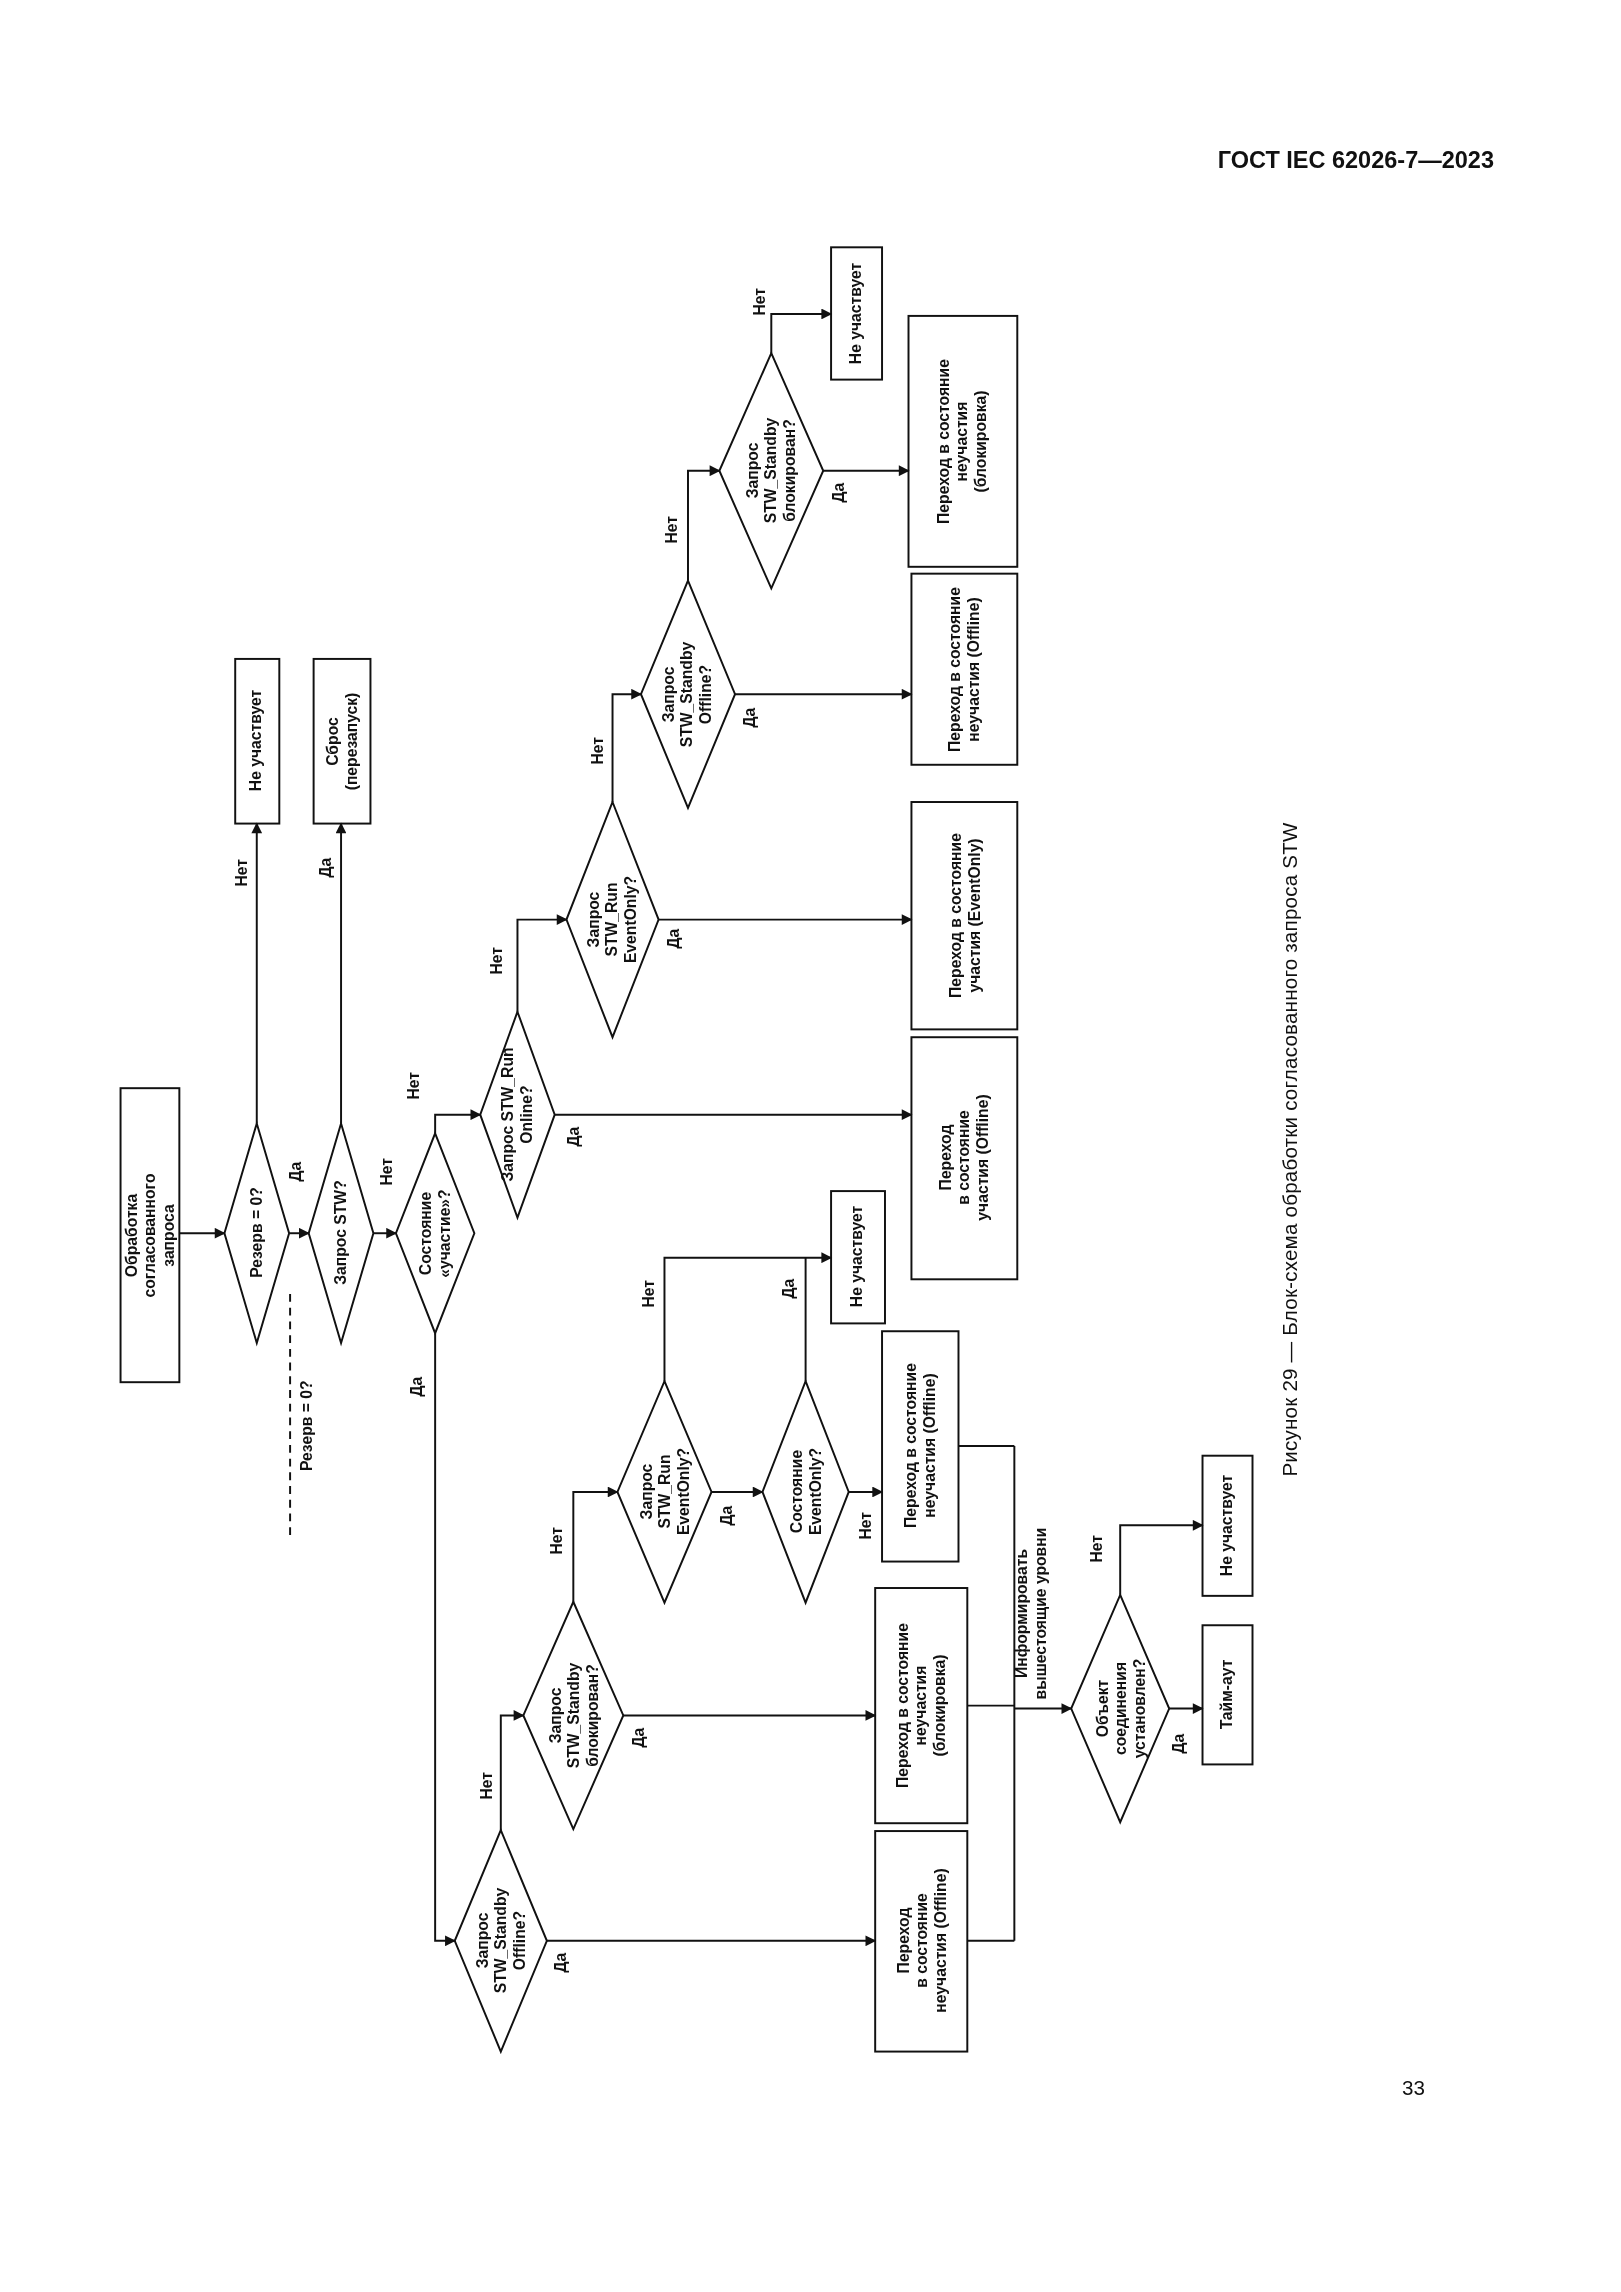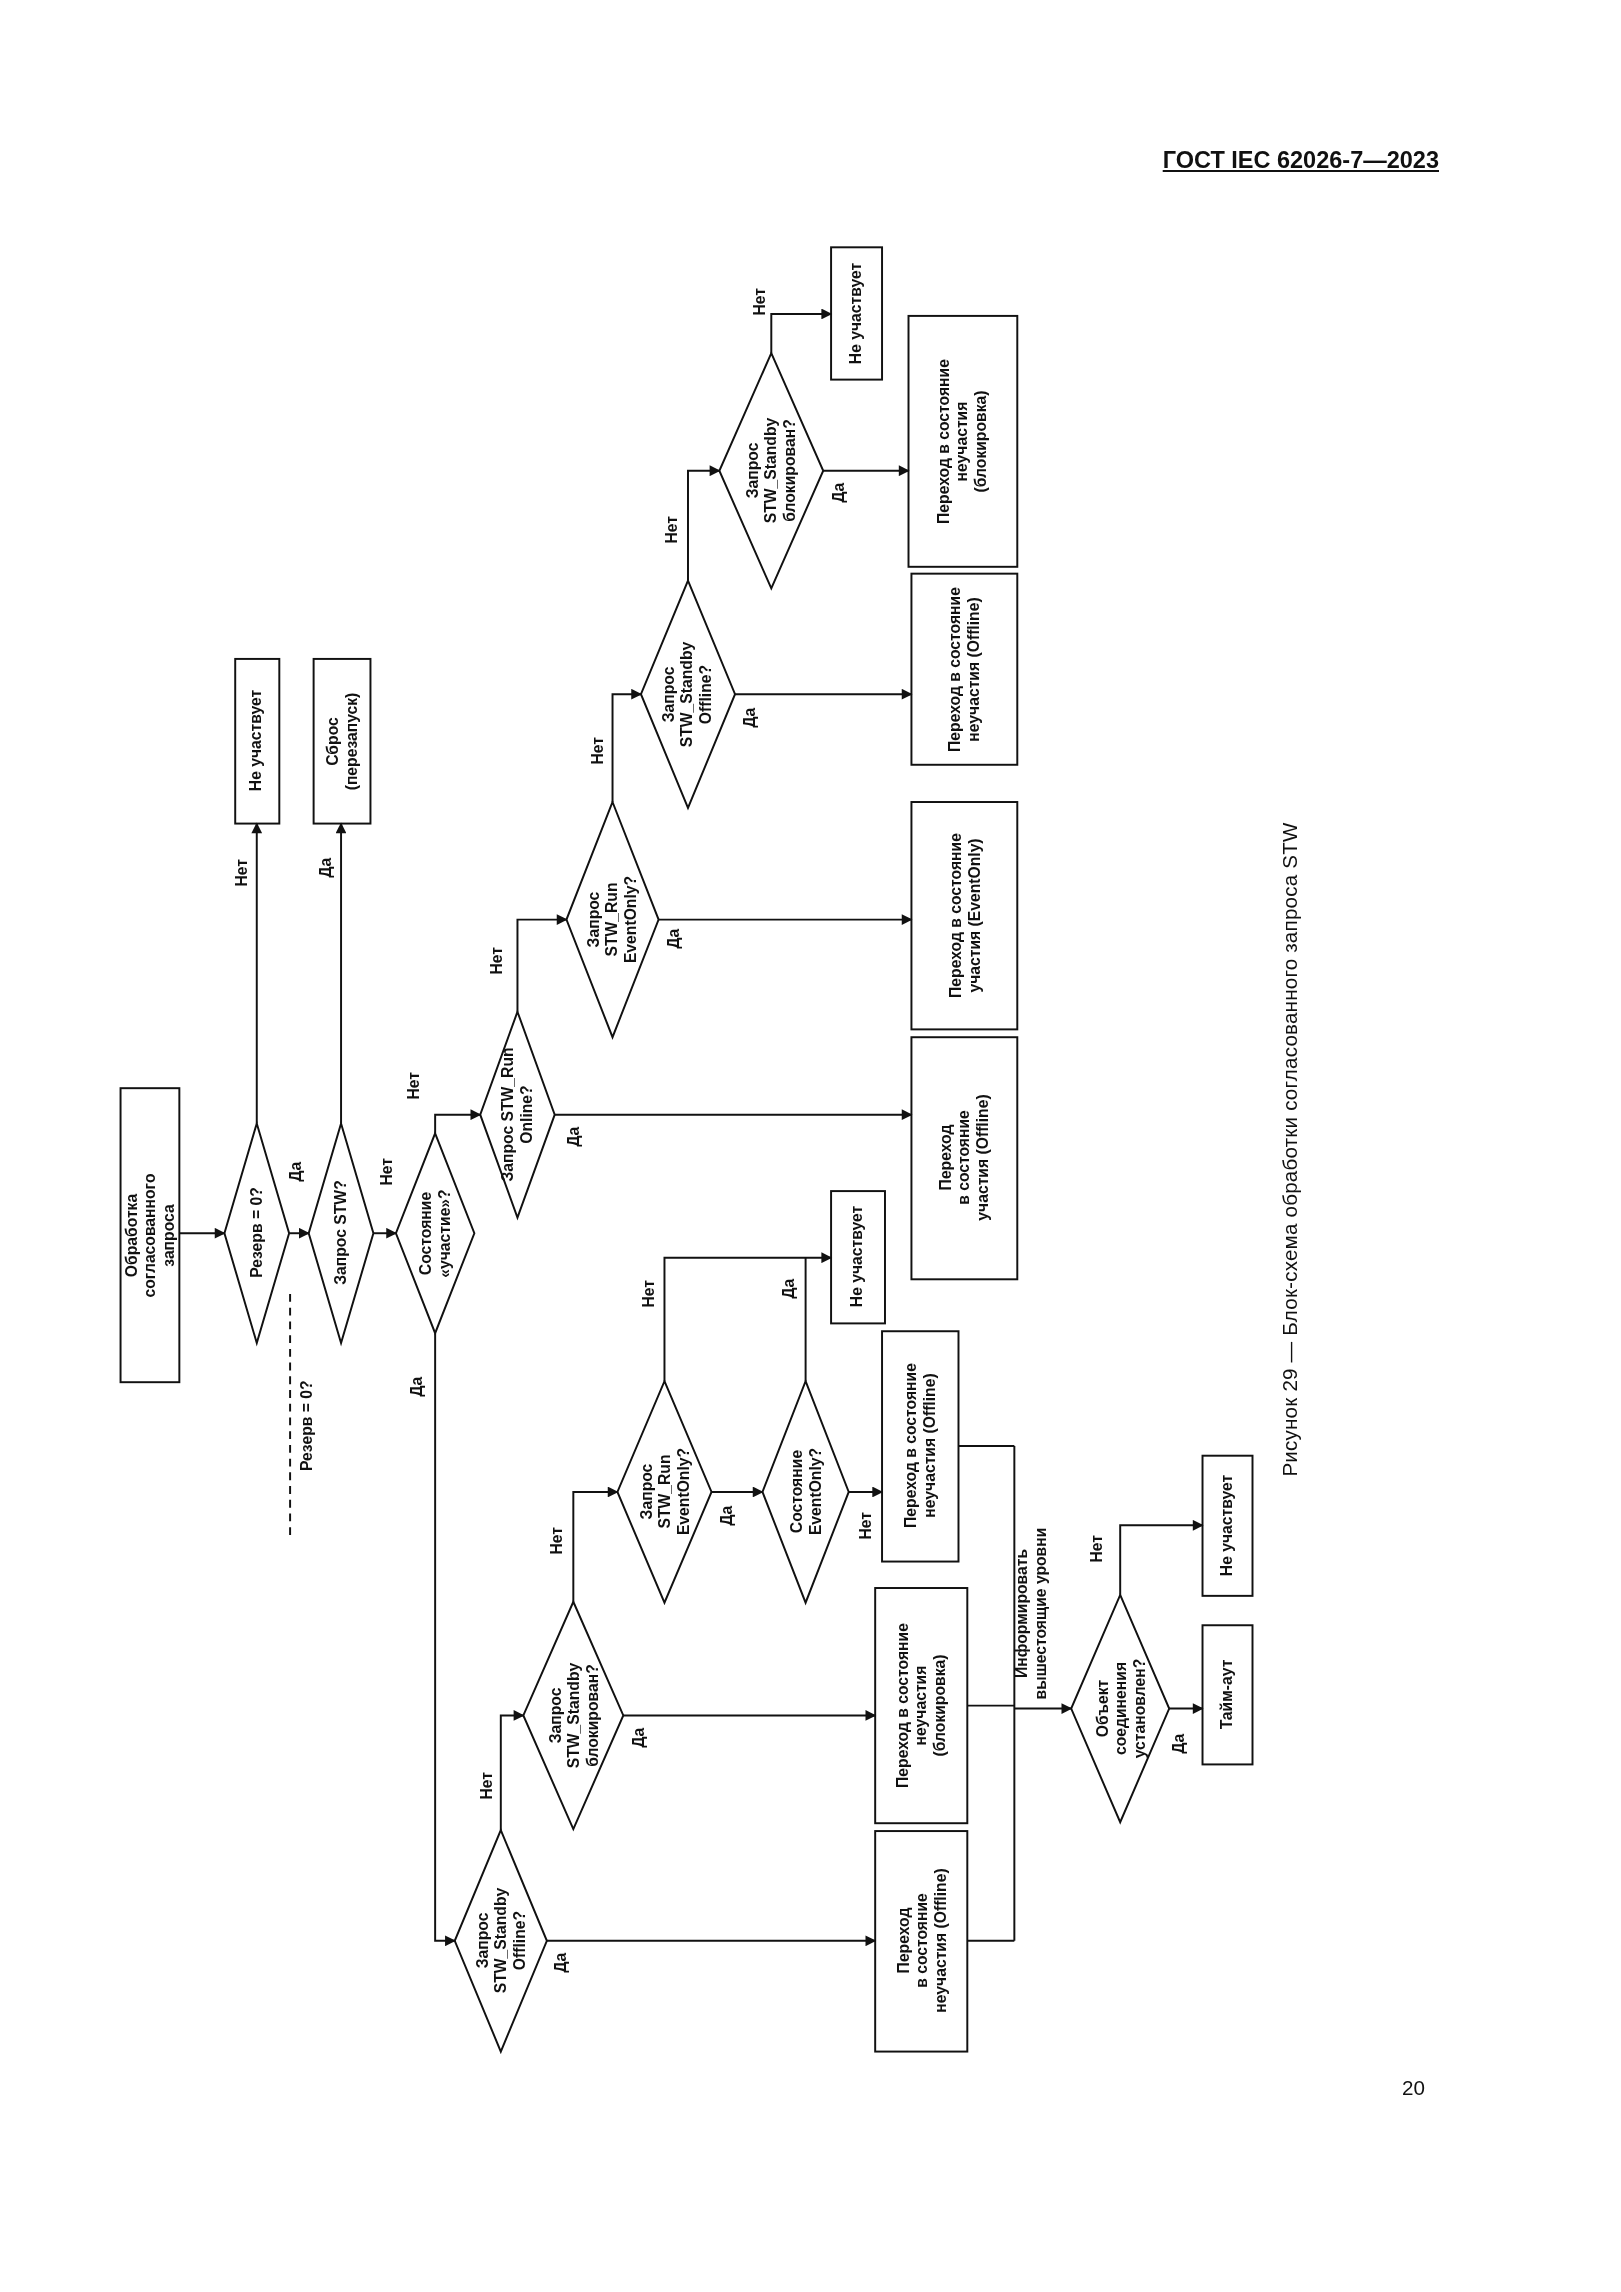--- a/index.html
+++ b/index.html
@@ -105,22 +105,22 @@
       <polyline points="987,1980 1035,1980"></polyline>
       <polyline points="1035,1475 1035,1980"></polyline>
       <polyline points="1035,1743 1093,1743" marker-end="url(#arr)"></polyline>
       <polyline points="1143,1627 1143,1556 1227,1556" marker-end="url(#arr)"></polyline>
       <polyline points="1193,1743 1227,1743" marker-end="url(#arr)"></polyline>
 
       <polyline points="296,1320 296,1572" stroke-dasharray="8 6"></polyline>
     </g>
   </svg>
 
-  <div class="htext header-lbl" style="left:1076px;top:147px;width:363px;text-decoration:underline;">ГОСТ IEC 62026-7—2023</div>
-  <div class="htext pagenum-lbl" style="left:1402px;top:2076px;width:39px;">20</div>
+  <div class="htext header-lbl" style="left:1131px;top:147px;width:363px;">ГОСТ IEC 62026-7—2023</div>
+  <div class="htext pagenum-lbl" style="left:1402px;top:2076px;width:39px;">33</div>
 
   <div class="vtext caption-lbl" style="left:888px;top:1135px;width:804px;height:29px;">Рисунок 29 — Блок-схема обработки согласованного запроса STW</div>
 
   <div class="vtext node-lbl" style="left:7.8px;top:1207px;width:284px;height:57px;">Обработка
 согласованного
 запроса</div>
   <div class="vtext node-lbl" style="left:149px;top:1213px;width:216px;height:39px;">Резерв = 0?</div>
   <div class="vtext node-lbl" style="left:178px;top:721px;width:157px;height:39px;">Не участвует</div>
   <div class="vtext node-lbl" style="left:233px;top:1213px;width:216px;height:39px;">Запрос STW?</div>
   <div class="vtext node-lbl" style="left:264px;top:715px;width:157px;height:53px;">Сброс

